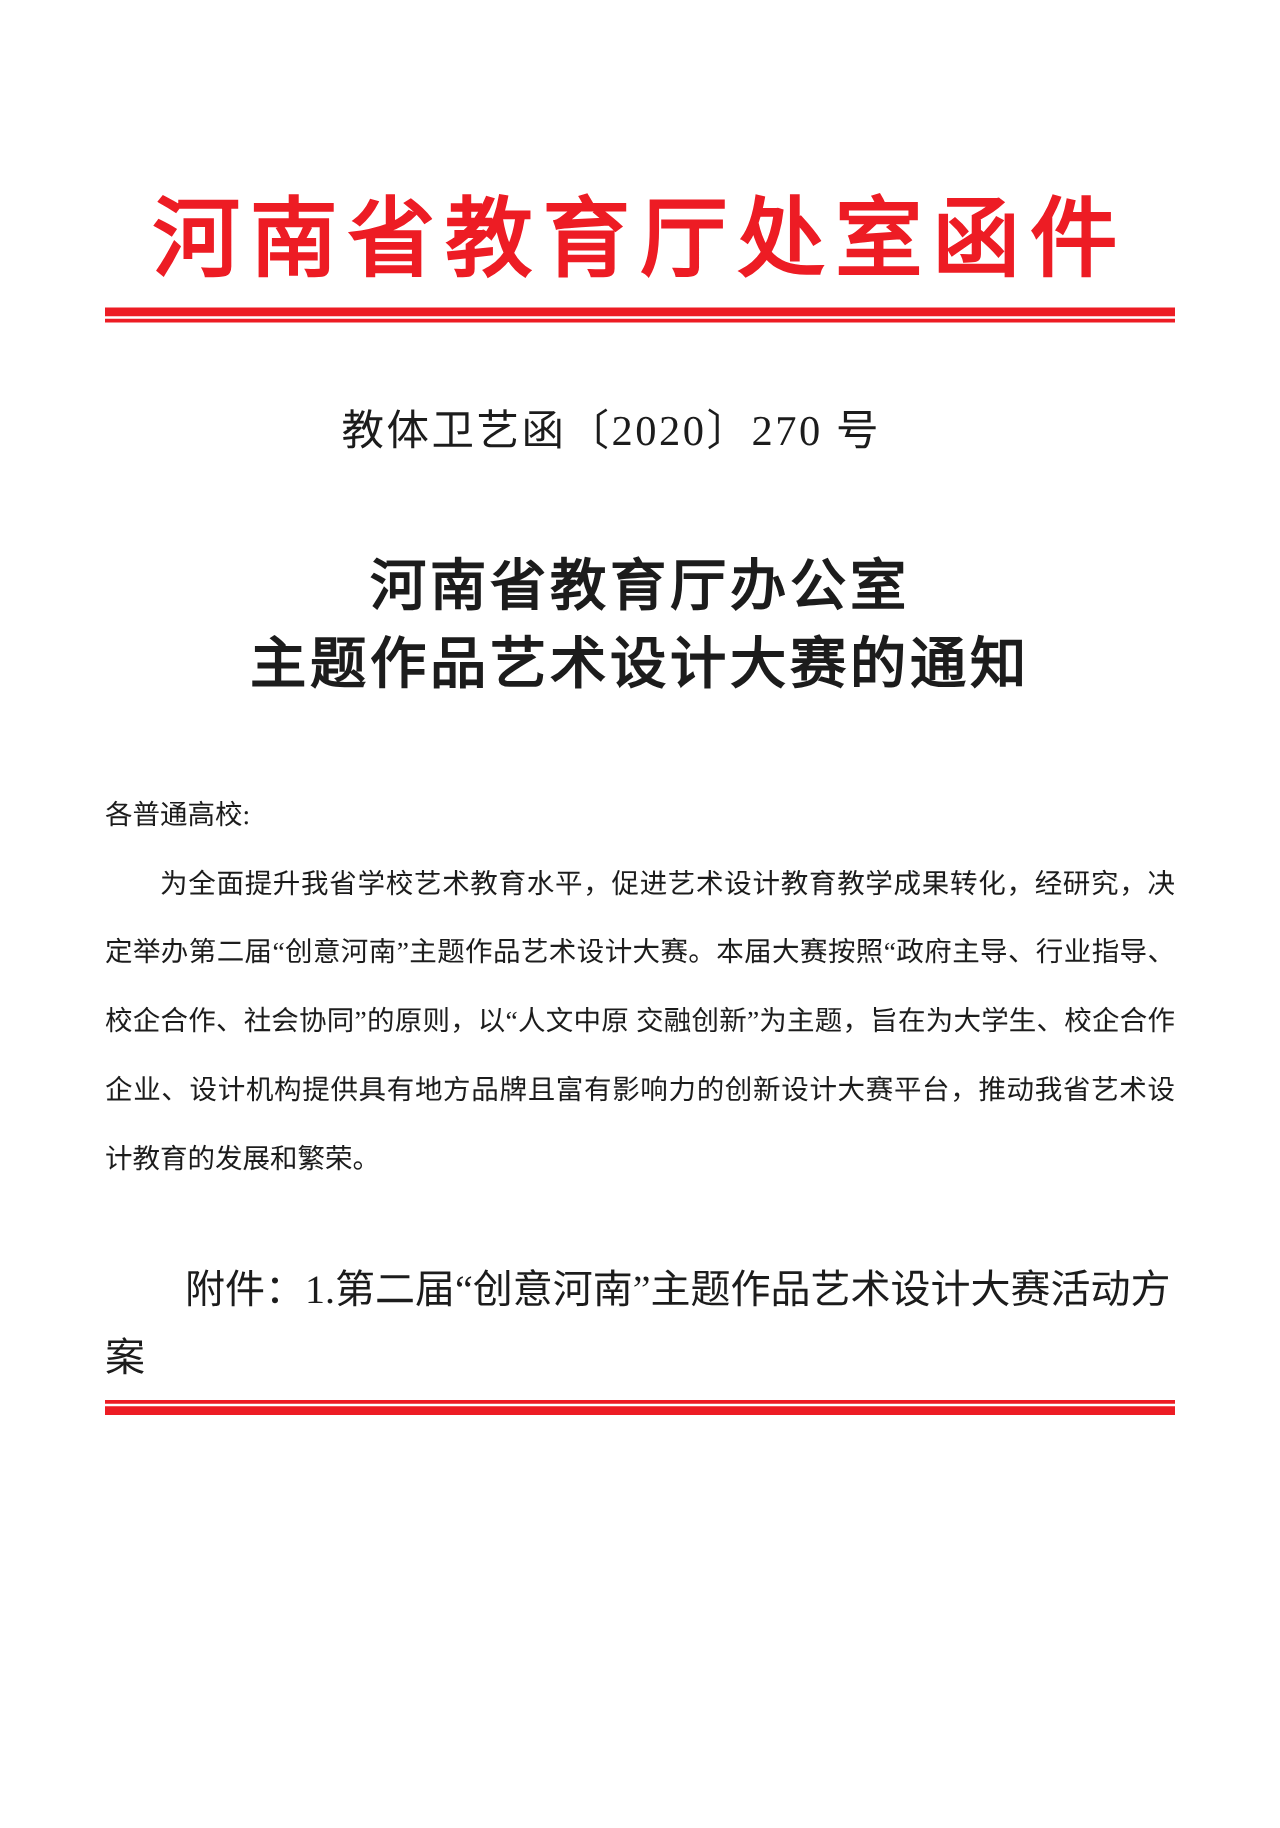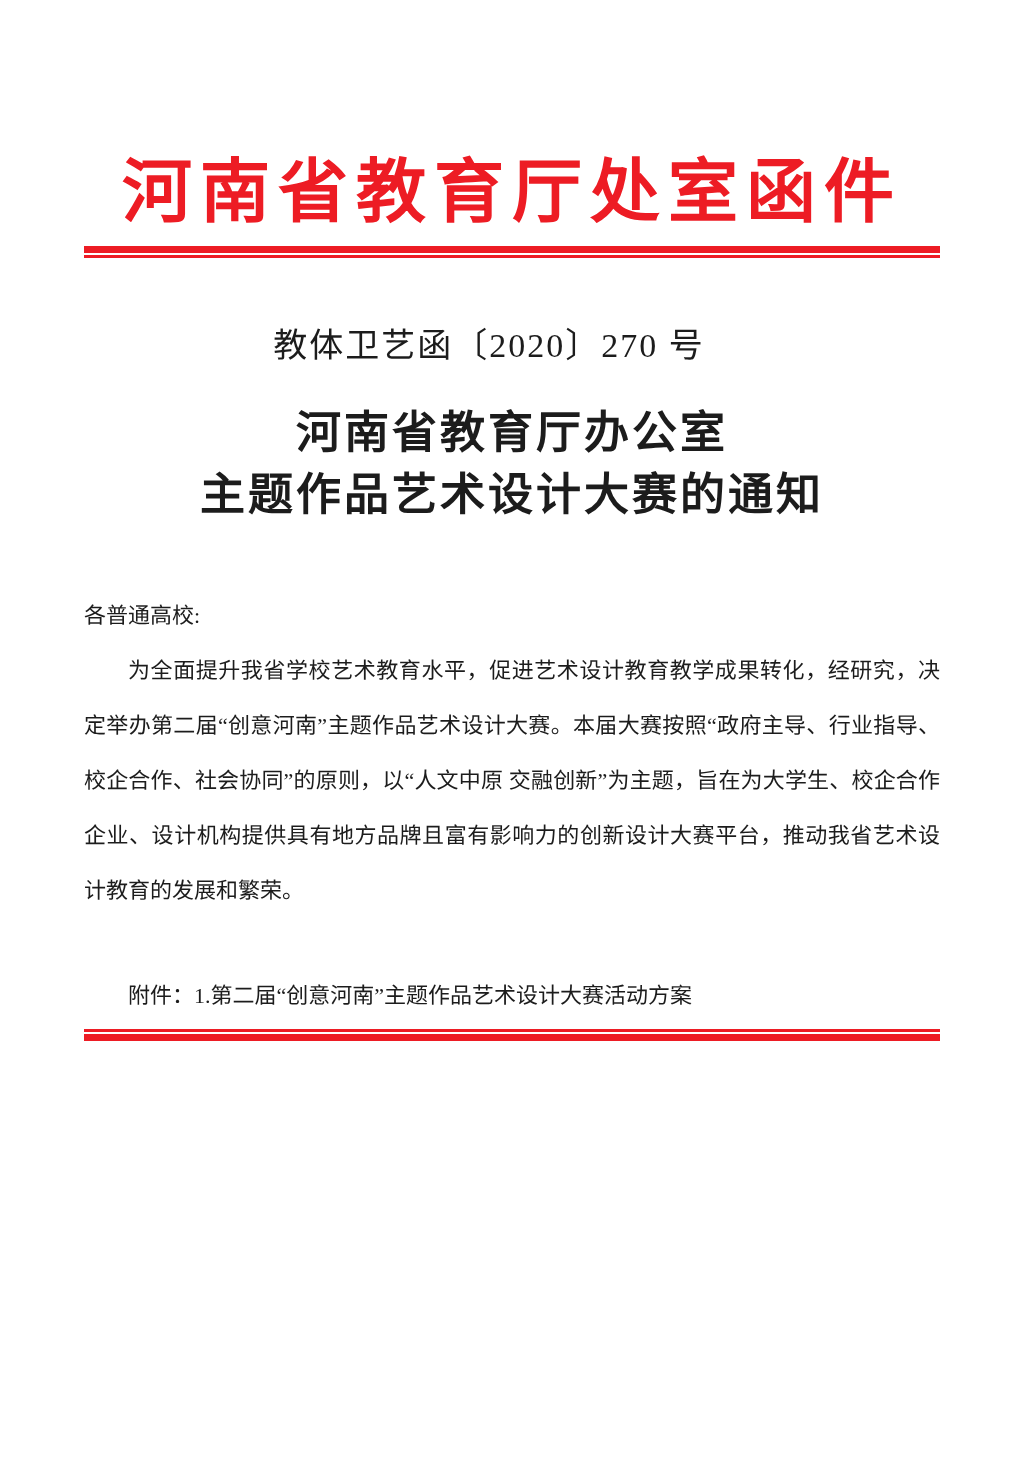--- a/index.html
+++ b/index.html
@@ -39,21 +39,21 @@
   .doc-number {
     margin-top: 68px;
     text-align: center;
     padding-right: 46px;
     font-size: 34px;
     line-height: 40px;
     letter-spacing: 2px;
   }
   
   .title-block {
-    margin-top: 36px;
+    margin-top: 72px;
     text-align: center;
     font-weight: 700;
     font-size: 45px;
     line-height: 62px;
     letter-spacing: 3px;
   }
   
   .body-block {
     margin-top: 62px;
     font-size: 22px;
@@ -63,21 +63,21 @@
     text-align: left;
   }
   .paragraph {
     text-indent: 2em;
     text-align: justify;
     text-justify: inter-ideograph;
   }
   .attachment-line {
     margin-top: 50px;
     text-indent: 2em;
-    font-size: 22px;
+    font-size: 32px;
     line-height: 55px;
   }
   .rule-bottom {
     margin-top: 6px;
     height: 12px;
     border-top: 3px solid #ed1c24;
     border-bottom: 7px solid #ed1c24;
   }
 </style>
 </head>

